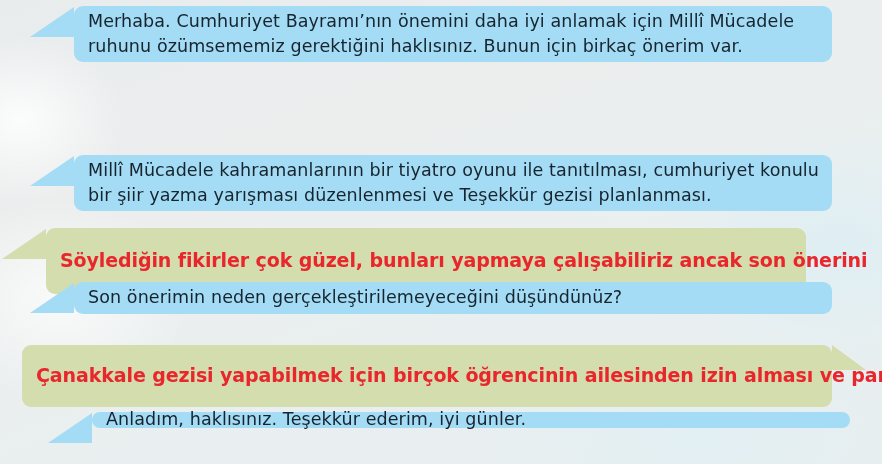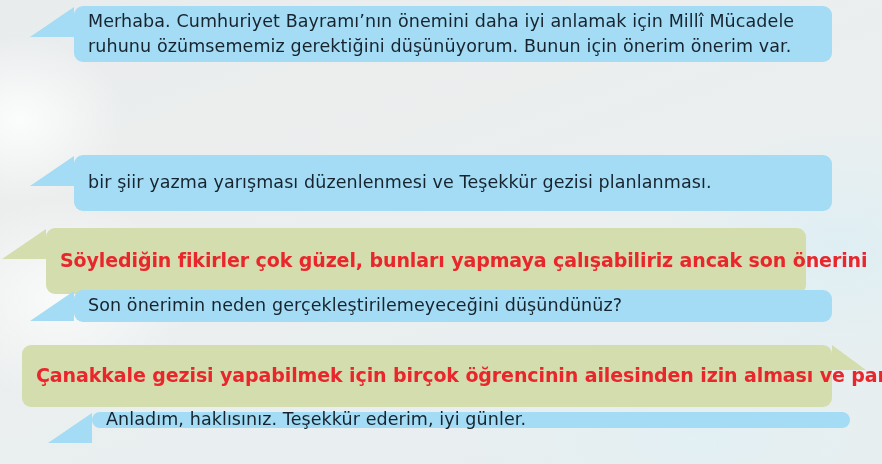--- a/index.html
+++ b/index.html
@@ -87,43 +87,44 @@
     top: 0px;
     border-width: 0 34px 25px 0;
     border-color: transparent transparent #d4ddad transparent;
   }
 
   
   #bubble-1 { left: 74px;  top: 6px;   width: 758px; height: 56px; }
   #bubble-2 { left: 22px;  top: 80px;  width: 836px; height: 66px; }
   #bubble-3 { left: 74px;  top: 155px; width: 758px; height: 56px; }
   #bubble-4 { left: 46px;  top: 228px; width: 760px; height: 66px; gap: 44px; }
-  #bubble-5 { left: 74px;  top: 290px; width: 758px; height: 32px; }
+  #bubble-5 { left: 74px;  top: 282px; width: 758px; height: 32px; }
   #bubble-6 { left: 22px;  top: 345px; width: 810px; height: 62px; }
   #bubble-7 { left: 92px;  top: 412px; width: 758px; height: 16px; }
 
   #bubble-1 .line:first-child {
     
     word-spacing: 3.5px;
   }
 </style>
 </head>
 <body>
 
 <div id="page">
 
   <div class="bubble b-blue" id="bubble-1">
     <span class="tail tail-left-blue"></span>
     <div class="line">Merhaba. Cumhuriyet Bayramı’nın önemini daha iyi anlamak için Millî Mücadele</div>
-    <div class="line">ruhunu özümsememiz gerektiğini düşünüyorum. Bunun için önerim önerim var.</div>
+    <div class="line">ruhunu özümsememiz gerektiğini haklısınız. Bunun için birkaç önerim var.</div>
   </div>
 
 
   <div class="bubble b-blue" id="bubble-3">
     <span class="tail tail-left-blue"></span>
+    <div class="line">Millî Mücadele kahramanlarının bir tiyatro oyunu ile tanıtılması, cumhuriyet konulu</div>
     <div class="line">bir şiir yazma yarışması düzenlenmesi ve Teşekkür gezisi planlanması.</div>
   </div>
 
   <div class="bubble b-green" id="bubble-4">
     <span class="tail tail-left-green"></span>
     <div class="line">Söylediğin fikirler çok güzel, bunları yapmaya çalışabiliriz ancak son önerini</div>
   </div>
 
   <div class="bubble b-blue" id="bubble-5">
     <span class="tail tail-left-blue"></span>

